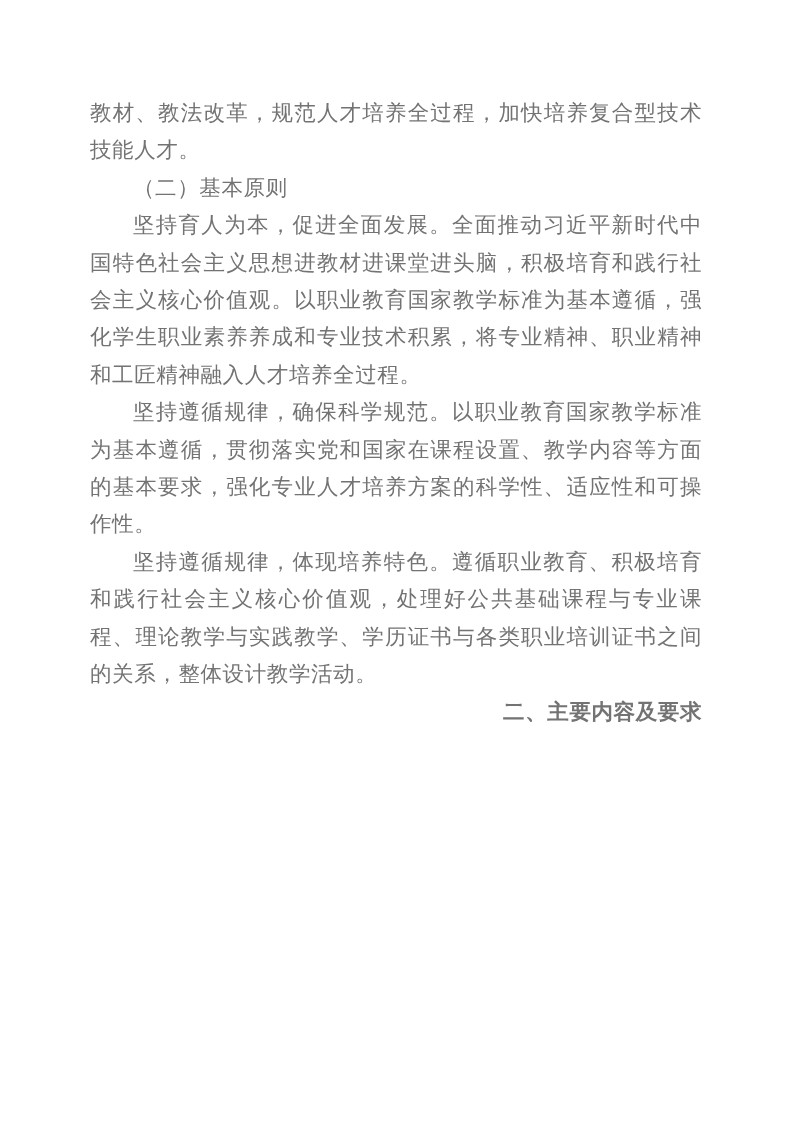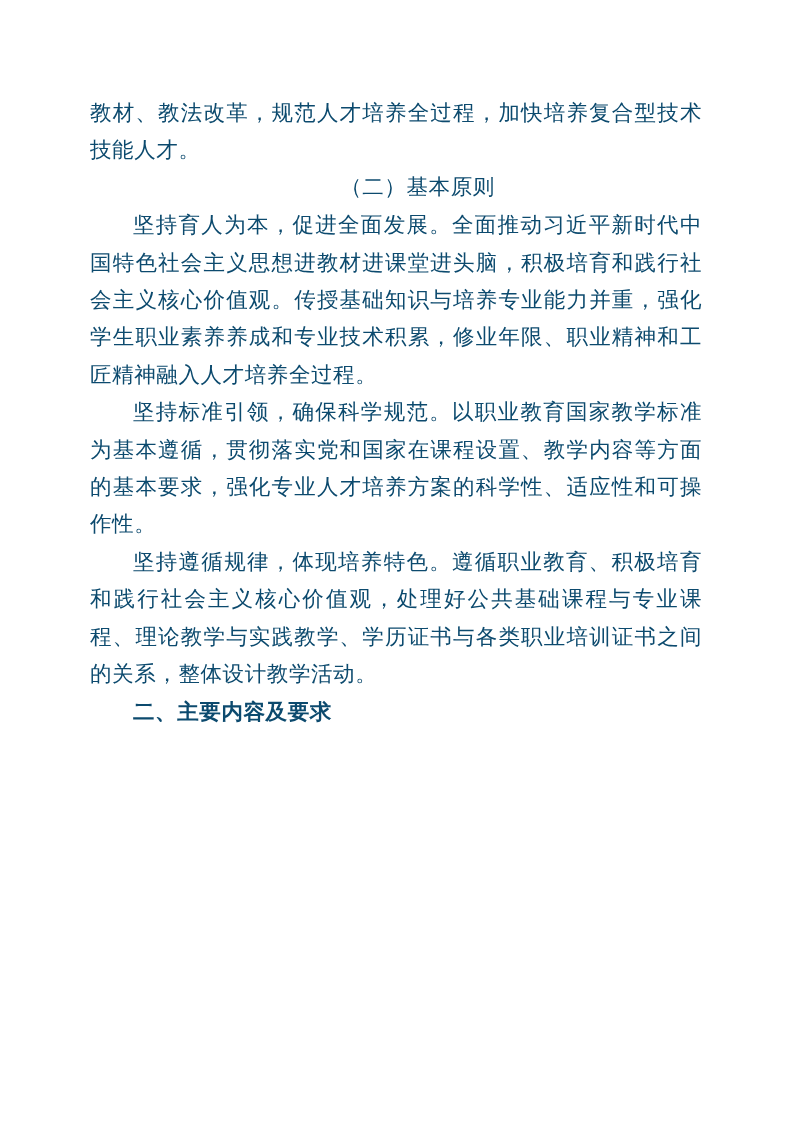--- a/index.html
+++ b/index.html
@@ -12,45 +12,44 @@
     width: 794px;
     height: 1122px;
     margin: 0 auto;
     background: #ffffff;
     box-sizing: border-box;
     padding: 95px 92px 0 90px;
     overflow: hidden;
     font-family: "Liberation Serif", "DejaVu Serif", serif;
     font-size: 21.5px;
     line-height: 37.4px;
-    color: #0c4a6e;
+    color: #737373;
   }
   .page p {
     margin: 0;
     text-align: justify;
     text-justify: inter-ideograph;
     word-break: break-all;
     text-indent: 2em;
     letter-spacing: 0.6px;
   }
   .page p.continuation {
     text-indent: 0;
   }
   .page p.sub-heading {
-    text-align: center;
-    font-family: Liberation Mono, monospace;
+    text-align: left;
   }
   .page p.section-heading {
     font-weight: bold;
-    text-align: left;
+    text-align: right;
   }
 </style>
 </head>
 <body>
 
 <div class="page">
   <p class="continuation">教材、教法改革，规范人才培养全过程，加快培养复合型技术技能人才。</p>
   <p class="sub-heading">（二）基本原则</p>
-  <p class="body">坚持育人为本，促进全面发展。全面推动习近平新时代中国特色社会主义思想进教材进课堂进头脑，积极培育和践行社会主义核心价值观。传授基础知识与培养专业能力并重，强化学生职业素养养成和专业技术积累，修业年限、职业精神和工匠精神融入人才培养全过程。</p>
-  <p class="body">坚持标准引领，确保科学规范。以职业教育国家教学标准为基本遵循，贯彻落实党和国家在课程设置、教学内容等方面的基本要求，强化专业人才培养方案的科学性、适应性和可操作性。</p>
+  <p class="body">坚持育人为本，促进全面发展。全面推动习近平新时代中国特色社会主义思想进教材进课堂进头脑，积极培育和践行社会主义核心价值观。以职业教育国家教学标准为基本遵循，强化学生职业素养养成和专业技术积累，将专业精神、职业精神和工匠精神融入人才培养全过程。</p>
+  <p class="body">坚持遵循规律，确保科学规范。以职业教育国家教学标准为基本遵循，贯彻落实党和国家在课程设置、教学内容等方面的基本要求，强化专业人才培养方案的科学性、适应性和可操作性。</p>
   <p class="body">坚持遵循规律，体现培养特色。遵循职业教育、积极培育和践行社会主义核心价值观，处理好公共基础课程与专业课程、理论教学与实践教学、学历证书与各类职业培训证书之间的关系，整体设计教学活动。</p>
   <p class="section-heading">二、主要内容及要求</p>
 </div>
 
 </body></html>

